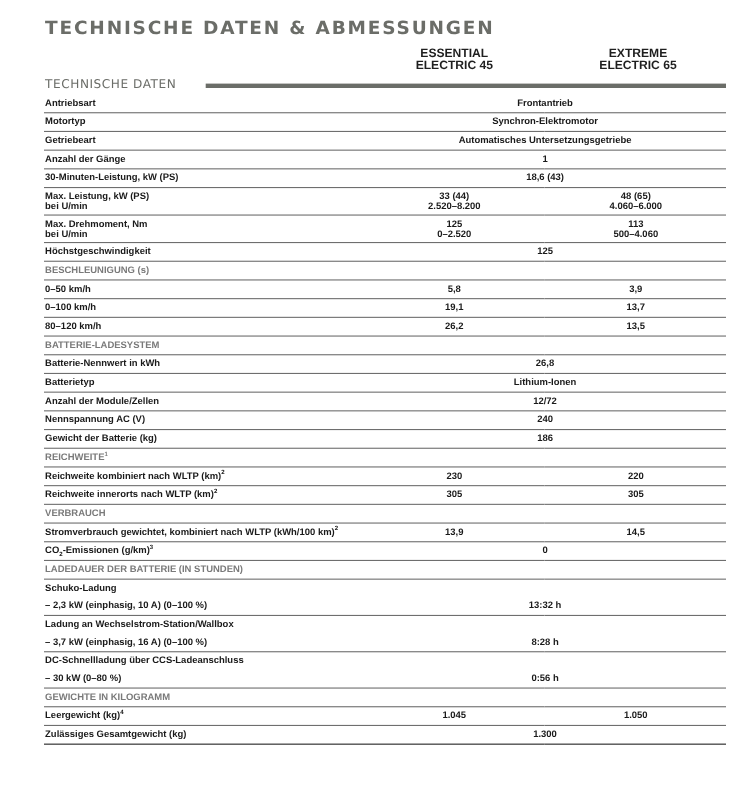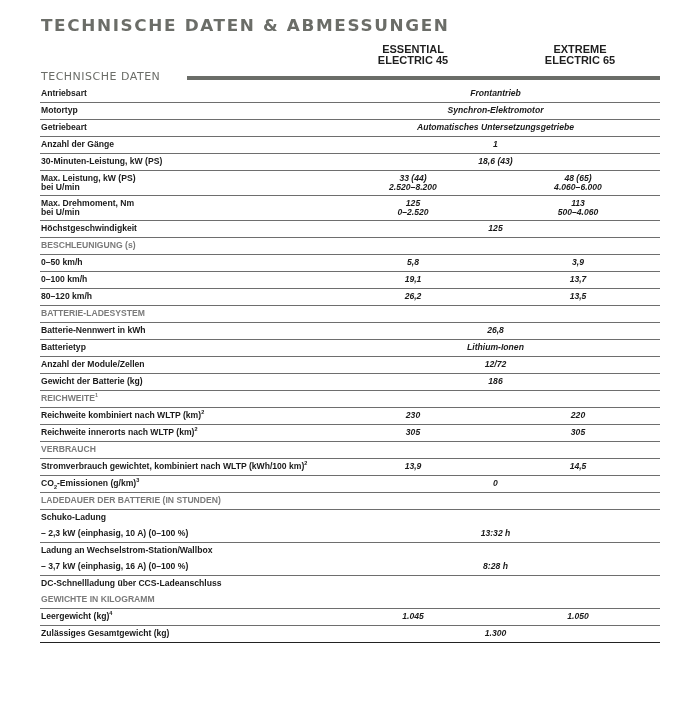--- a/index.html
+++ b/index.html
@@ -13,21 +13,21 @@
   .col-head.c2 { left:510px; }
   .section-title { position:absolute; left:41px; top:70px; font-size:11px; color:#6b6d68; letter-spacing:0.5px;
          font-family:"DejaVu Sans", sans-serif; }
   .section-bar { position:absolute; left:187px; top:76px; width:473px; height:4px; background:#6b6d68; }
   table { position:absolute; left:40px; top:86px; width:620px; border-collapse:collapse; table-layout:fixed;
           font-size:8.6px; }
   col.lbl { width:290px; }
   col.v1 { width:165px; }
   col.v2 { width:165px; }
   td { padding:0 0 0 1px; height:16px; border-bottom:1px solid #6e6e6e; vertical-align:middle; line-height:9.5px; }
-  td.val { text-align:center;font-style:italic; }
+  td.val { text-align:center; }
   tr.grp td { color:#7a7a7a; font-weight:bold; }
   tr.row td.lbl { font-weight:bold; }
   tr.tall td { height:24px; }
   tr.sub td.lbl { font-weight:bold; }
   tr.subhead td { border-bottom:none;margin-left:11px; }
   tr.last td { border-bottom:1.5px solid #222; }
   td.val { font-weight:bold; }
   sup { font-size:5.5px; vertical-align:super; line-height:0; }
   sub { font-size:5.5px; vertical-align:sub; line-height:0; }
 </style>
@@ -136,20 +136,24 @@
     </tr>
     <tr class="row">
       <td class="lbl">Batterietyp</td>
       <td class="val" colspan="2">Lithium-Ionen</td>
     </tr>
     <tr class="row">
       <td class="lbl">Anzahl der Module/Zellen</td>
       <td class="val" colspan="2">12/72</td>
     </tr>
     <tr class="row">
+      <td class="lbl">Nennspannung AC (V)</td>
+      <td class="val" colspan="2">240</td>
+    </tr>
+    <tr class="row">
       <td class="lbl">Gewicht der Batterie (kg)</td>
       <td class="val" colspan="2">186</td>
     </tr>
 
     <tr class="grp">
       <td colspan="3"><span>REICHWEITE</span><sup>1</sup></td>
     </tr>
     <tr class="row">
       <td class="lbl"><span>Reichweite kombiniert nach WLTP (km)</span><sup>2</sup></td>
       <td class="val">230</td>
@@ -187,20 +191,24 @@
     <tr class="sub subhead">
       <td class="lbl" colspan="3">Ladung an Wechselstrom-Station/Wallbox</td>
     </tr>
     <tr class="row">
       <td class="lbl">– 3,7 kW (einphasig, 16 A) (0–100 %)</td>
       <td class="val" colspan="2">8:28 h</td>
     </tr>
     <tr class="sub subhead">
       <td class="lbl" colspan="3">DC-Schnellladung über CCS-Ladeanschluss</td>
     </tr>
+    <tr class="row">
+      <td class="lbl">– 30 kW (0–80 %)</td>
+      <td class="val" colspan="2">0:56 h</td>
+    </tr>
 
     <tr class="grp">
       <td colspan="3">GEWICHTE IN KILOGRAMM</td>
     </tr>
     <tr class="row">
       <td class="lbl"><span>Leergewicht (kg)</span><sup>4</sup></td>
       <td class="val">1.045</td>
       <td class="val">1.050</td>
     </tr>
     <tr class="row last">

